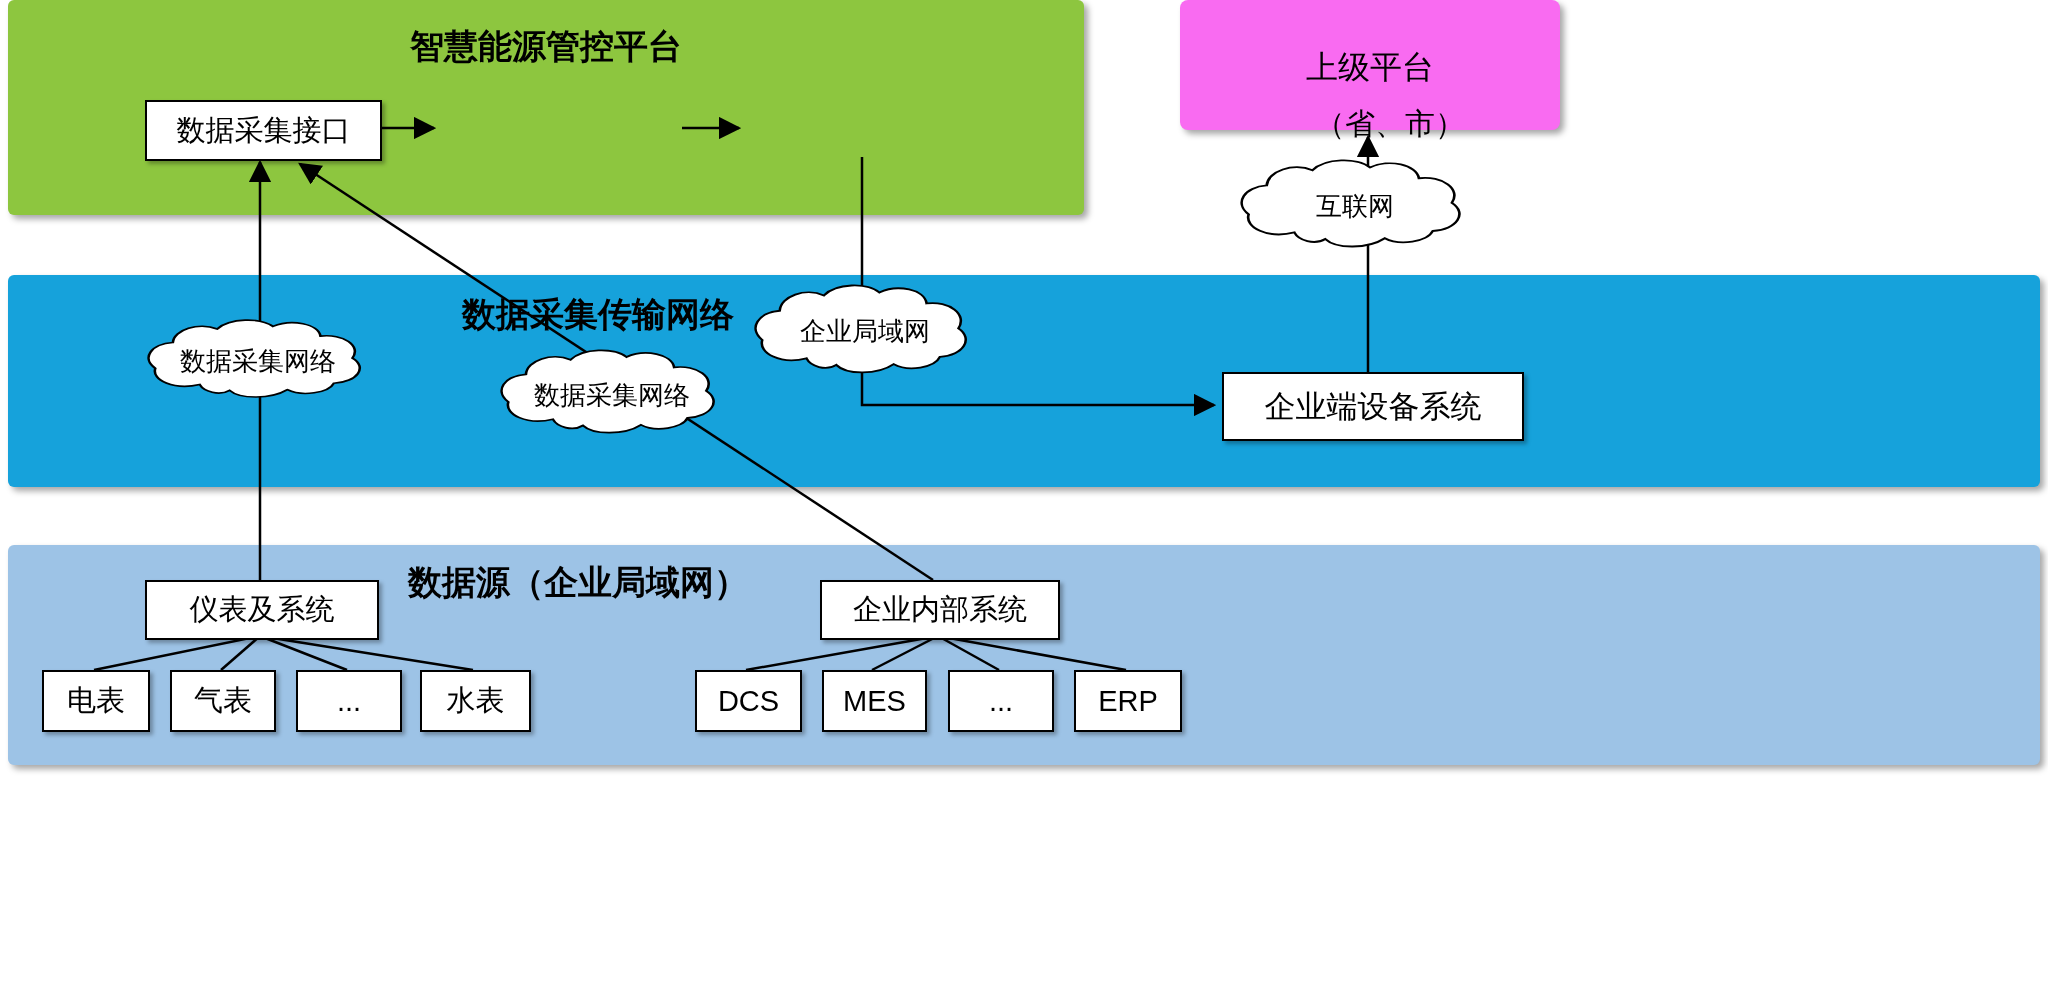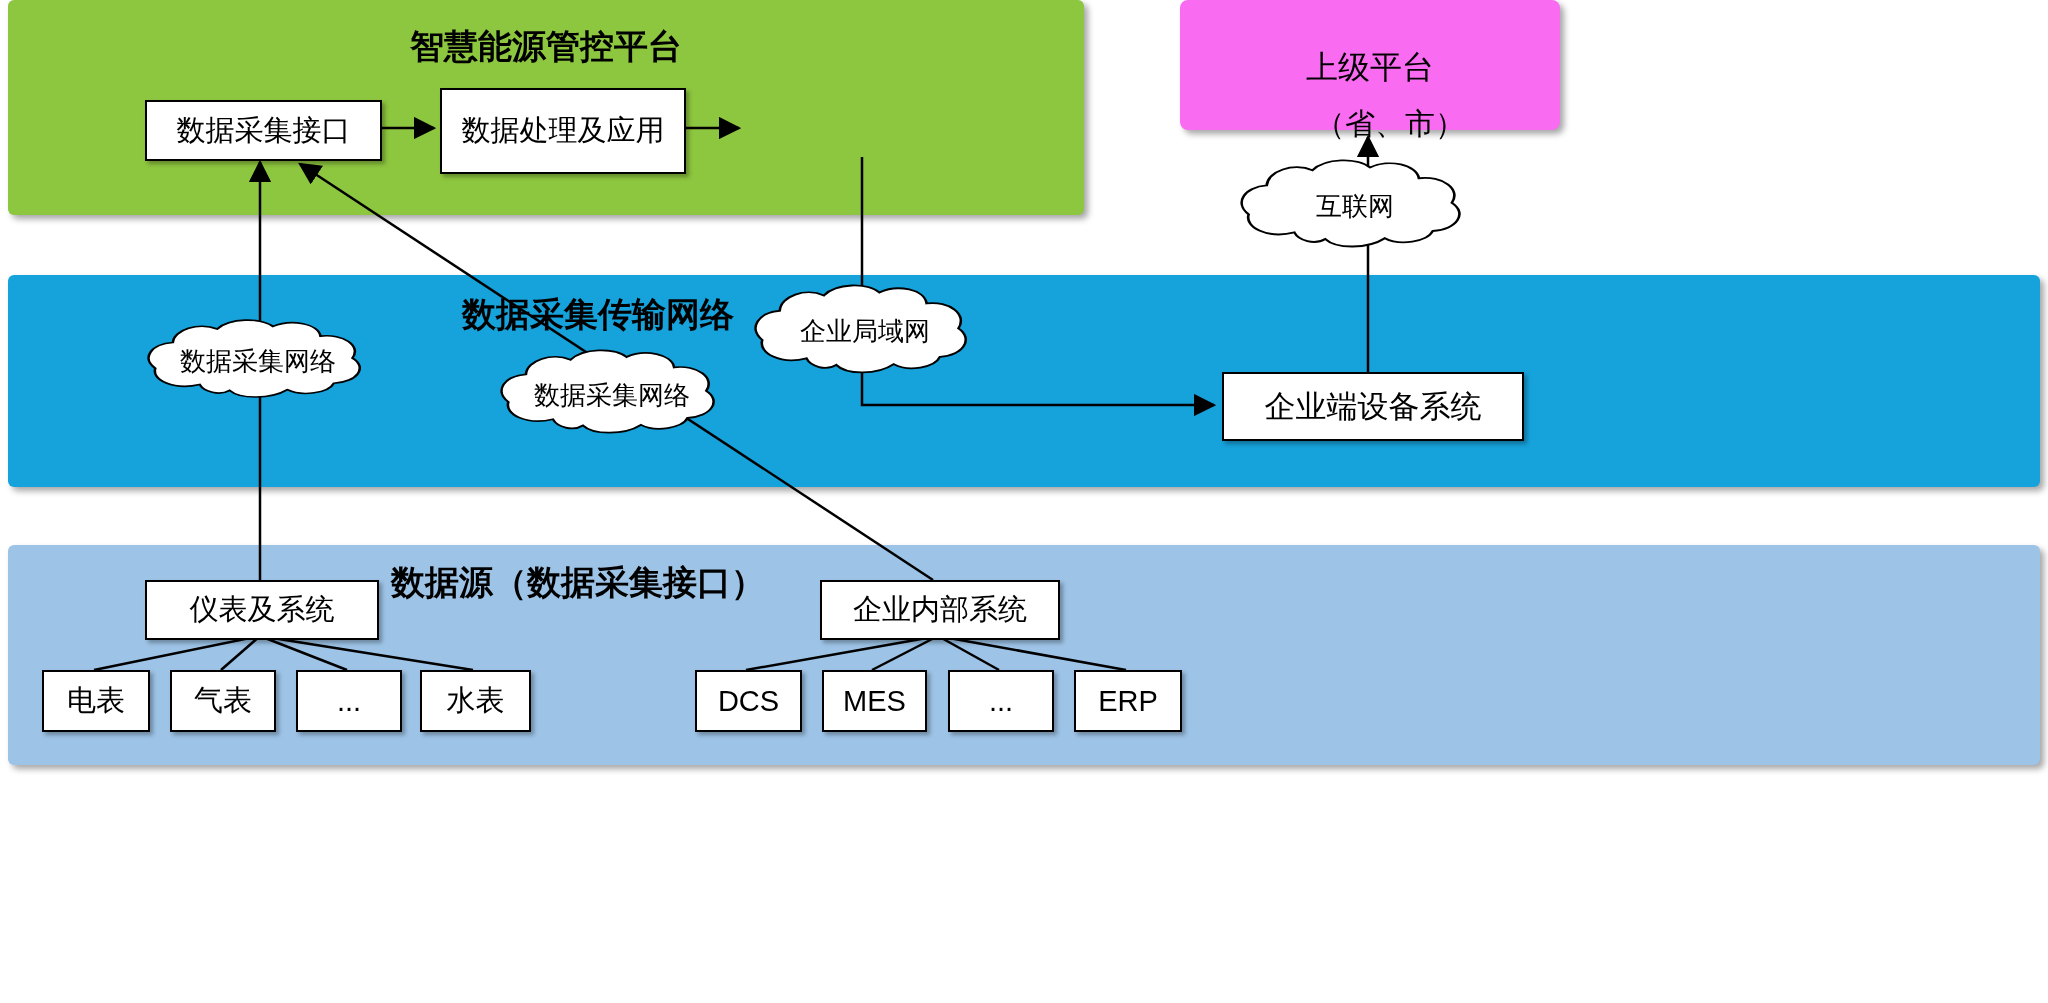--- a/index.html
+++ b/index.html
@@ -102,27 +102,26 @@
     <g fill="#fff" stroke="#000" stroke-width="2.5">
       <use href="#cloudShape" transform="translate(145,318) scale(1.032,0.646)" vector-effect="non-scaling-stroke"></use>
       <use href="#cloudShape" transform="translate(498,348) scale(1.036,0.692)" vector-effect="non-scaling-stroke"></use>
       <use href="#cloudShape" transform="translate(752,283) scale(1.027,0.731)" vector-effect="non-scaling-stroke"></use>
       <use href="#cloudShape" transform="translate(1238,158) scale(1.064,0.723)" vector-effect="non-scaling-stroke"></use>
     </g>
   </svg>
 
   <div class="band-title title-platform">智慧能源管控平台</div>
   <div class="band-title title-network">数据采集传输网络</div>
-  <div class="band-title title-source">数据源（数据采集接口）</div>
+  <div class="band-title title-source">数据源（企业局域网）</div>
 
   <div class="superior-text superior-line1">上级平台</div>
   <div class="superior-text superior-line2">（省、市）</div>
 
   <div class="node box-collect">数据采集接口</div>
-  <div class="node box-process">数据处理及应用</div>
 
   <div class="node box-device">企业端设备系统</div>
 
   <div class="cloud-label label-cloud-left">数据采集网络</div>
   <div class="cloud-label label-cloud-mid">数据采集网络</div>
   <div class="cloud-label label-cloud-lan">企业局域网</div>
   <div class="cloud-label label-cloud-internet">互联网</div>
 
   <div class="node box-meter-group">仪表及系统</div>
   <div class="node box-system-group">企业内部系统</div>

